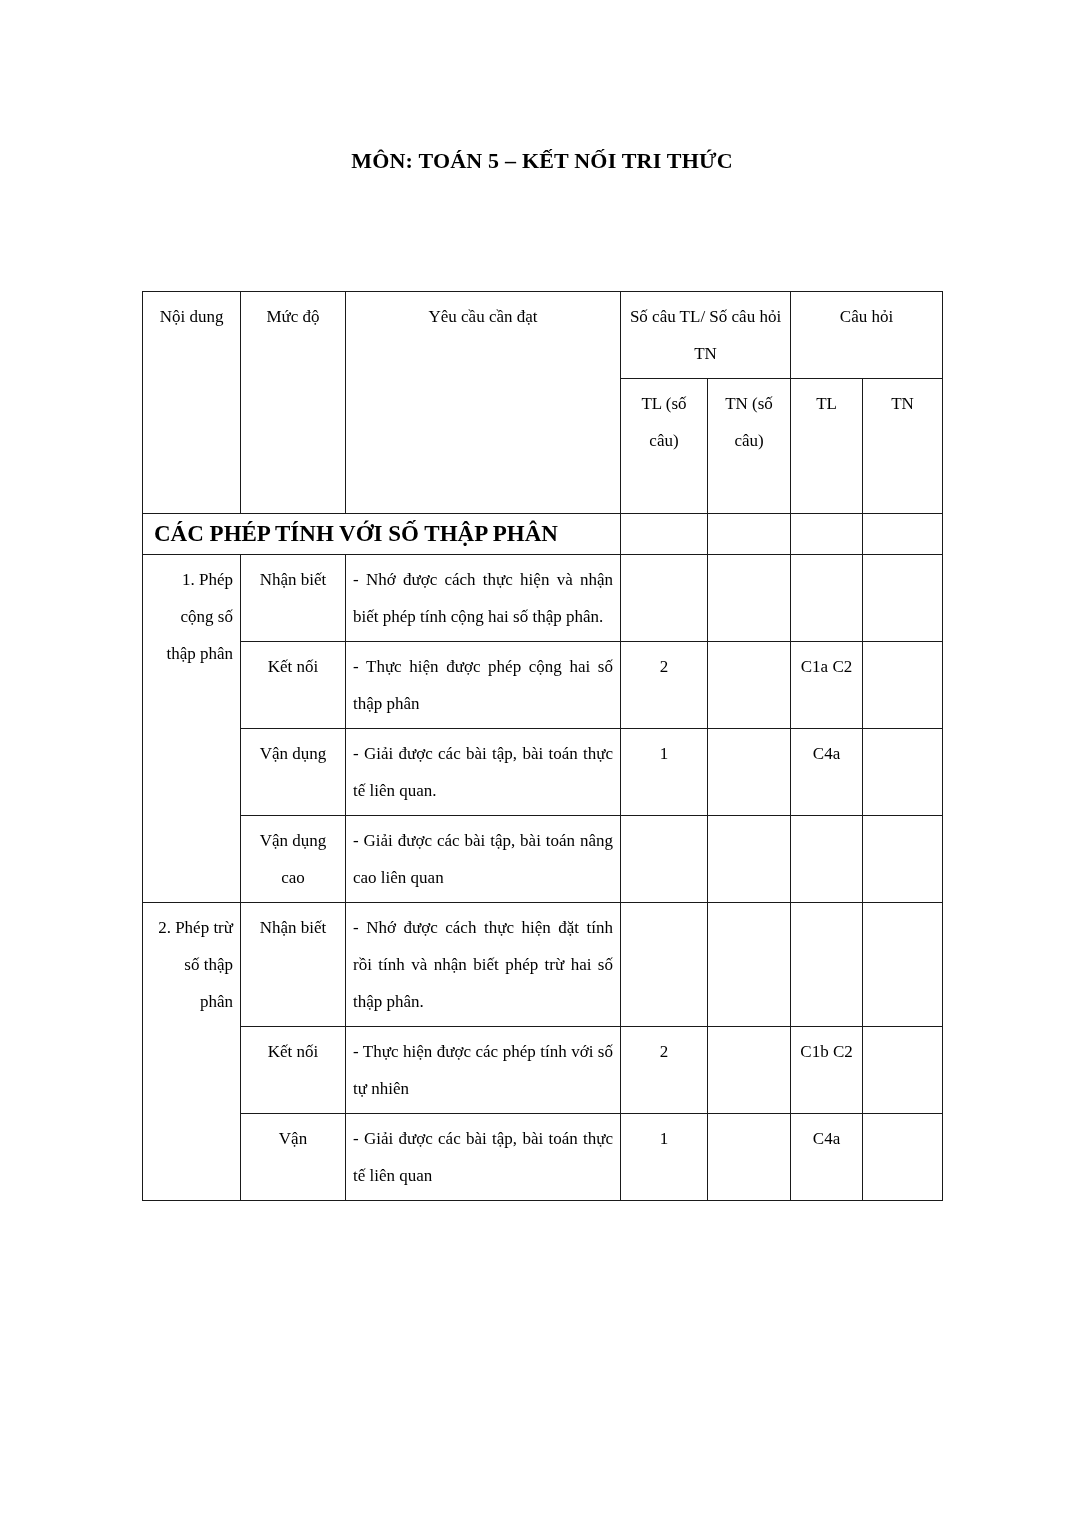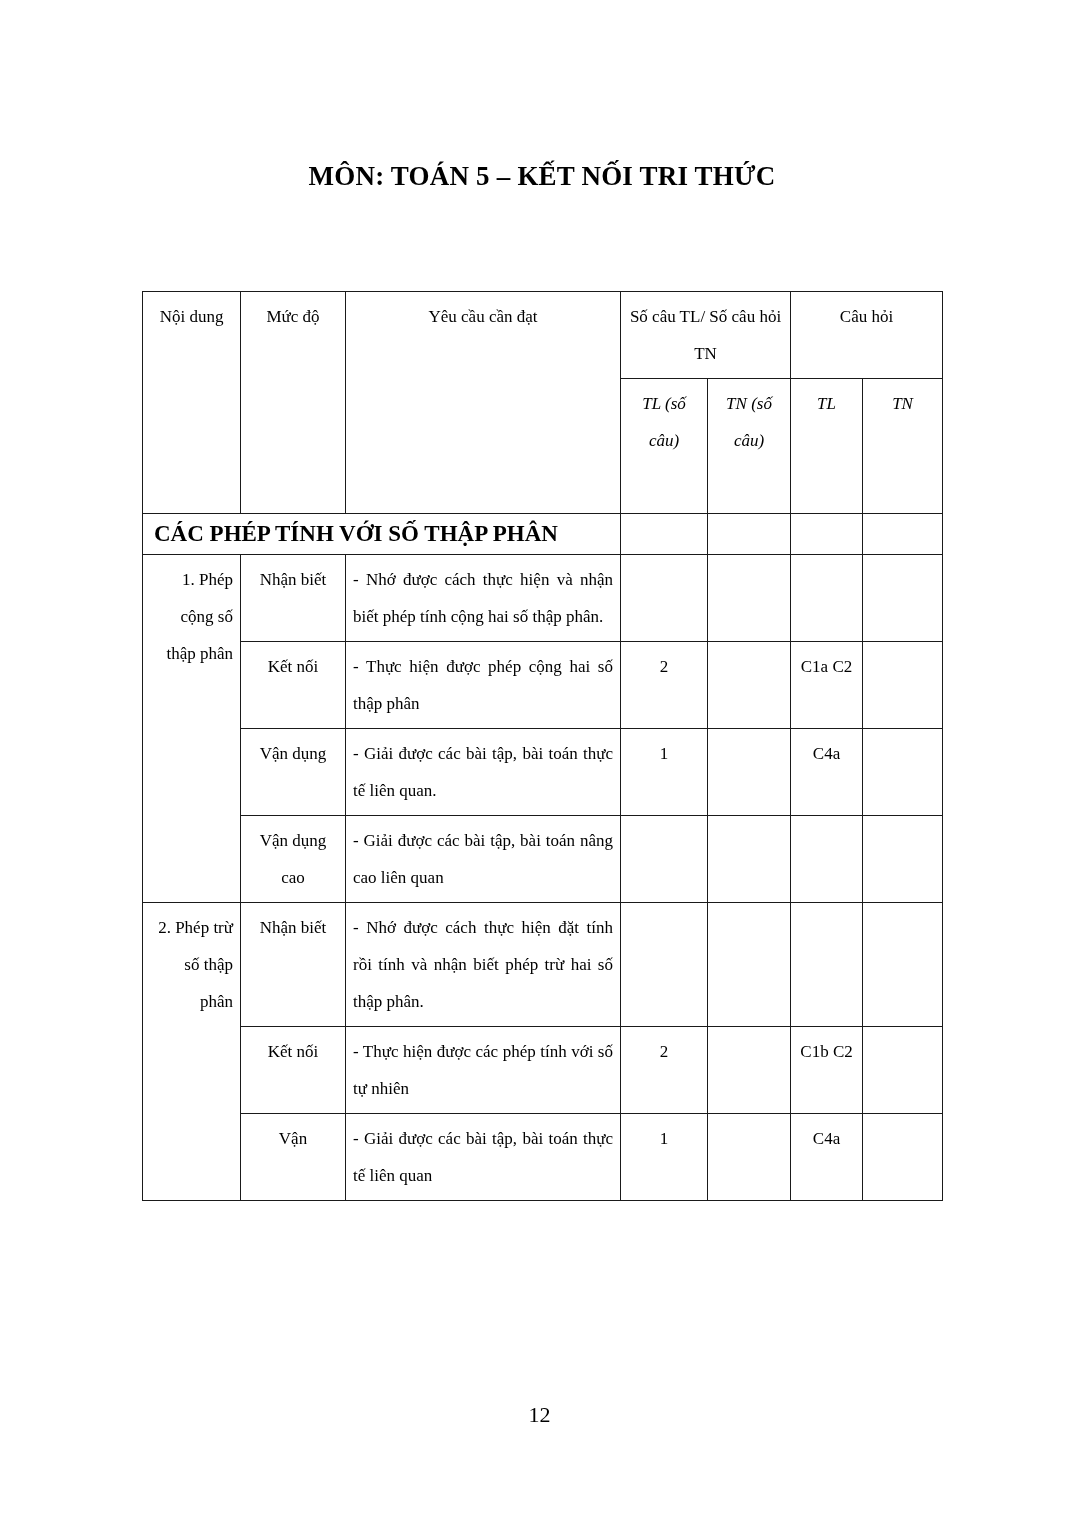--- a/index.html
+++ b/index.html
@@ -34,21 +34,21 @@
   }
   .heading-line {
     font-weight: bold;
     font-size: 25px;
     line-height: 41px;
     letter-spacing: 0.2px;
     white-space: nowrap;
   }
   .heading-line.l1 { font-size: 24.5px; }
   .heading-line.l2 { font-size: 25px; }
-  .heading-line.l3 { font-size: 27px; margin-top: 16px; }
+  .heading-line.l3 { font-size: 22px; }
 
   
   .spec-table {
     position: absolute;
     left: 142px;
     top: 291px;
     width: 800px;
     border-collapse: collapse;
     table-layout: fixed;
   }
@@ -72,21 +72,21 @@
   col.c-tn2     { width: 80px; }
 
   .hdr {
     text-align: center;
     vertical-align: middle;
     font-weight: bold;
     font-size: 22px;
     line-height: 40px;
   }
   .hdr-tall { height: 204px; }
-  .hdr-sub  { height: 122px; font-style: italic; }
+  .hdr-sub  { height: 122px; }
 
   .section-row td {
     font-weight: bold;
     font-size: 23px;
     line-height: 30px;
     vertical-align: middle;
     padding-top: 5px;
     padding-bottom: 5px;
     padding-left: 11px;
   }
@@ -246,15 +246,14 @@
         <td class="yeucau-cell">- Giải được các bài tập, bài toán thực tế liên quan</td>
         <td class="num-cell">1</td>
         <td class="num-cell"></td>
         <td class="cauhoi-cell">C4a</td>
         <td class="cauhoi-cell"></td>
       </tr>
 
     </tbody>
   </table>
 
-  <div class="page-number">12</div>
 
 </div>
 
 </body></html>

